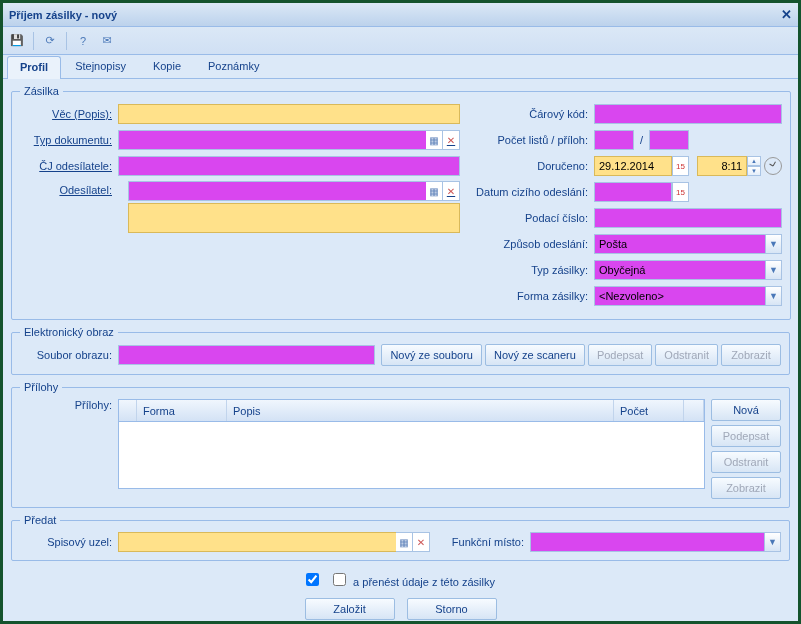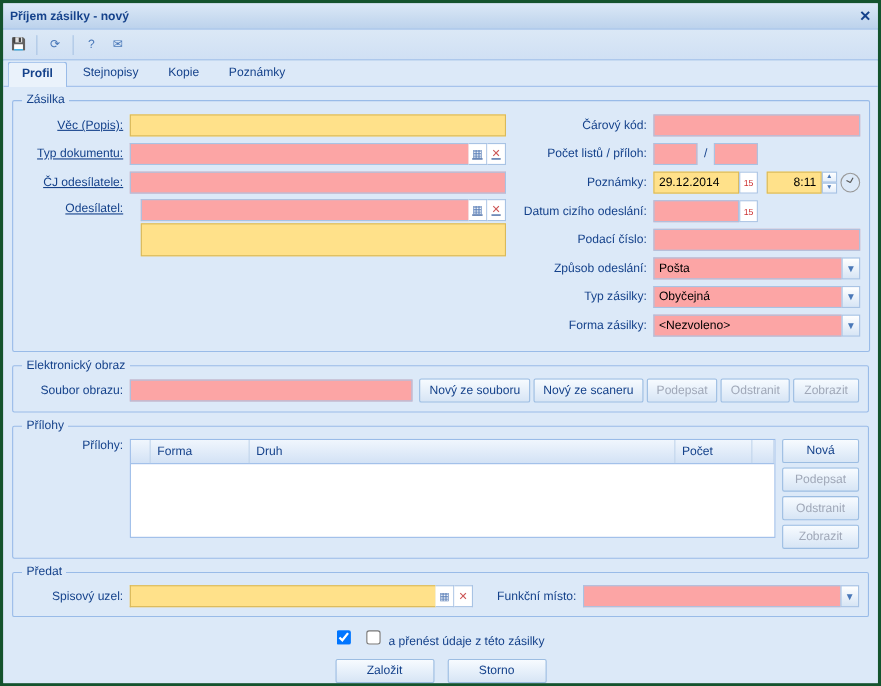--- a/index.html
+++ b/index.html
@@ -17,21 +17,21 @@
   .content { padding:6px 8px; background:#dce9f8; height:calc(100% - 24px - 28px - 24px); }
   fieldset { border:1px solid #99bbe8; border-radius:2px; padding:6px 8px 8px; margin-bottom:6px; background:#dce9f8; }
   legend { color:#15428b; padding:0 4px; font-size:11px; }
   .row { display:flex; align-items:center; margin-bottom:4px; min-height:22px; }
   .lbl { text-align:right; padding-right:6px; color:#15428b; }
   .col-left .lbl { width:98px; }
   .col-right .lbl { width:134px; }
   .two-col { display:flex; gap:0; }
   .col-left { flex:0 0 440px;text-decoration:underline; }
   .col-right { flex:1; }
-  input[type=text], .tx, textarea, select { font-family:inherit; font-size:11px; border:1px solid #a8c3e4; background:#fca5a5; padding:2px 4px; height:20px; }
+  input[type=text], .tx, textarea, select { font-family:inherit; font-size:11px; border:1px solid #a8c3e4; background:#d946ef; padding:2px 4px; height:20px; }
   .req { background:#ffe18a !important; border-color:#d9b95a !important; }
   .readonly { background:#e8eff8; }
   .wide { flex:1; }
   .combo { display:flex; align-items:center; flex:1; }
   .combo input { flex:1; border-right:none; }
   .combo .trigger { width:17px; height:20px; border:1px solid #a8c3e4; background:linear-gradient(#fff,#d7e5f5); display:flex; align-items:center; justify-content:center; cursor:pointer; color:#4a78b8; font-size:9px; }
   .combo .iconbtn { width:17px; height:20px; border:1px solid #a8c3e4; border-left:none; background:#fff; display:flex; align-items:center; justify-content:center; cursor:pointer; }
   .xicon { color:#c55; font-size:10px; }
   .gridicon { color:#5a7fb8; font-size:10px; }
   textarea.sender { flex:1; height:70px; resize:none; background:#ffe18a; border-color:#d9b95a; }
@@ -135,21 +135,21 @@
             <div class="lbl">Čárový kód:</div>
             <input type="text" class="wide" style="">
           </div>
           <div class="row">
             <div class="lbl">Počet listů / příloh:</div>
             <input type="text" class="sm-input" style="">
             <span style="padding:0 6px;">/</span>
             <input type="text" class="sm-input" style="">
           </div>
           <div class="row">
-            <div class="lbl">Poznámky:</div>
+            <div class="lbl">Doručeno:</div>
             <input type="text" class="date-input req" value="29.12.2014" style="">
             <div class="icon15">15</div>
             <span style="width:8px;"></span>
             <input type="text" class="time-input req" style="text-align: right;" value="8:11">
             <div class="spinner">
                 <div>▲</div>
                 <div>▼</div>
               </div>
             <span class="clock"></span>
           </div>
@@ -203,21 +203,21 @@
     </fieldset>
 
     <fieldset>
       <legend>Přílohy</legend>
       <div class="pr-row">
         <div class="lbl">Přílohy:</div>
         <div class="table-wrap" style="flex:1;">
           <div class="tbl-head">
             <div style="width:18px;"></div>
             <div style="width:90px;">Forma</div>
-            <div style="flex:1;">Druh</div>
+            <div style="flex:1;">Popis</div>
             <div style="width:70px;">Počet</div>
             <div style="width:20px;"></div>
           </div>
         </div>
         <div class="side-btns">
           <button class="btn">Nová</button>
           <button class="btn" disabled="">Podepsat</button>
           <button class="btn" disabled="">Odstranit</button>
           <button class="btn" disabled="">Zobrazit</button>
         </div>

